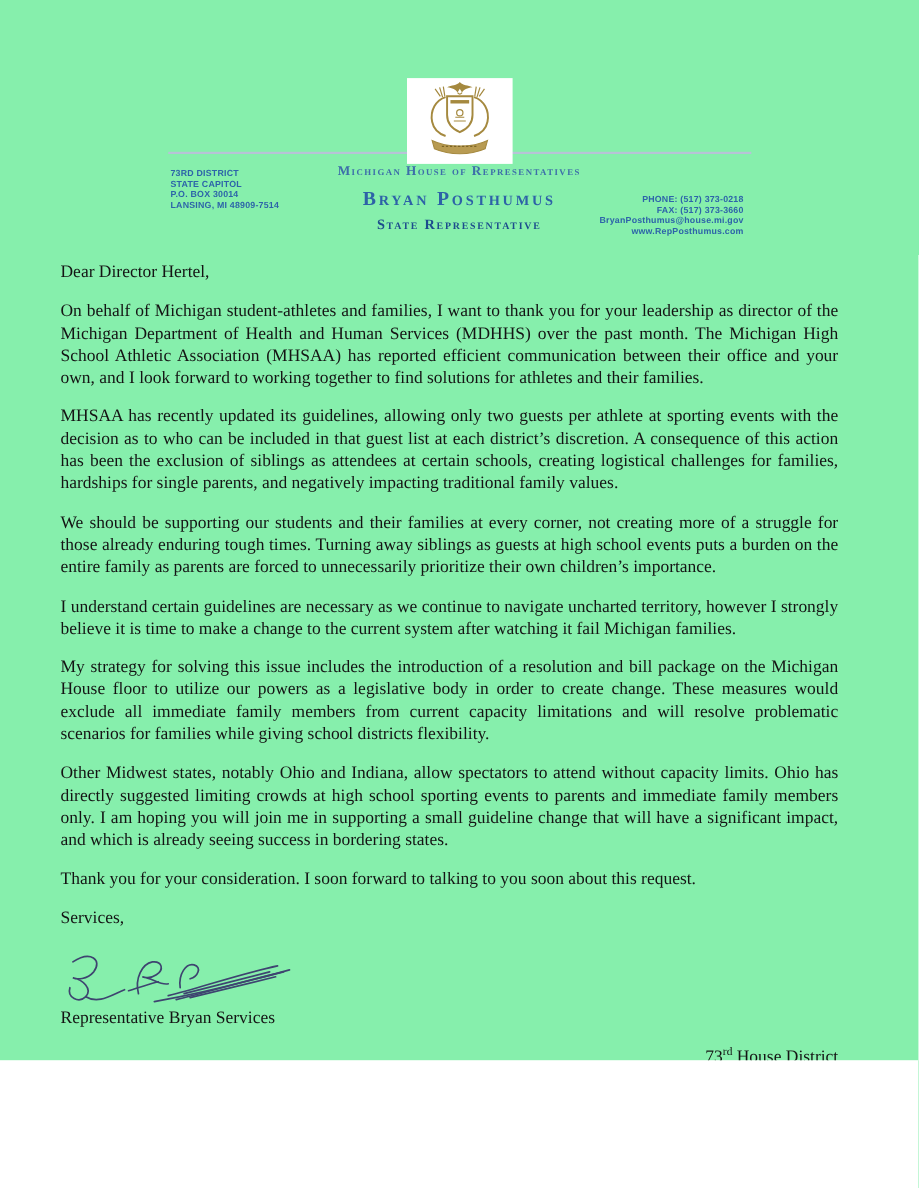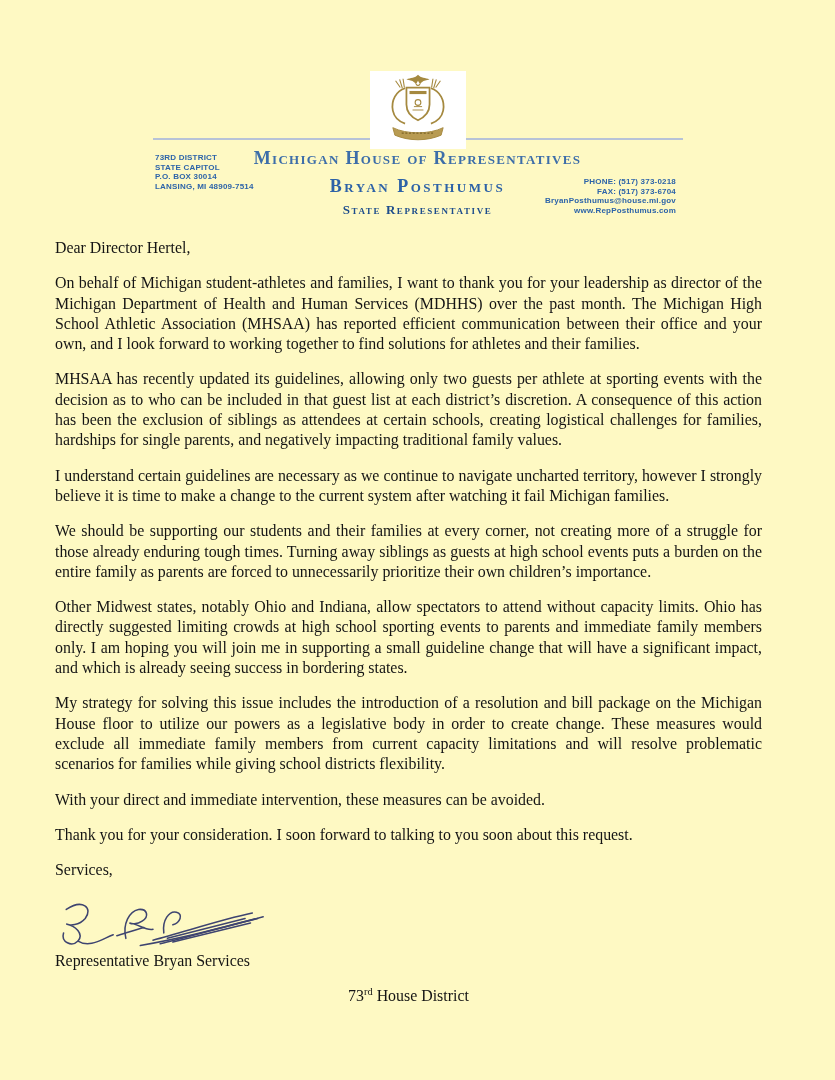--- a/index.html
+++ b/index.html
@@ -1,19 +1,19 @@
 <!DOCTYPE html>
 <html><head>
 <meta charset="utf-8">
 <style>
   html,body{margin:0;padding:0;background:#ffffff;}
   .page{
     position:relative;
-    width:835px;height:1080px;
-    background:#fef9c3;
+    width:835px;height:964px;
+    background:#86efac;
     font-family:"Liberation Serif", serif;
     color:#141414;
     overflow:hidden;
   }
   
   .letterhead{position:absolute;top:0;left:0;right:0;height:238px;}
   .rule{
     position:absolute;top:138px;left:153px;right:152px;
     border-top:2px solid #b7c3d7;
   }
@@ -31,21 +31,21 @@
     color:#2d64a9;letter-spacing:.2px;
   }
   .contact.left{left:155px;text-align:left;}
   .contact.right{right:159px;text-align:right;margin-top:24px;}
   .center-block{
     position:absolute;top:148px;left:0;right:0;
     text-align:center;color:#2d64a9;
   }
   .org-line{
     font-variant:small-caps;
-    font-size:18px;letter-spacing:1.3px;font-weight:600;
+    font-size:12px;letter-spacing:1.3px;font-weight:600;
     color:#3d6ea9;
   }
   .rep-name{
     font-variant:small-caps;
     font-size:18px;line-height:30px;letter-spacing:2.5px;font-weight:bold;
     color:#2d62a7;margin-top:2px;
   }
   .rep-title{
     font-variant:small-caps;
     font-size:13px;letter-spacing:1.6px;font-weight:bold;
@@ -54,21 +54,21 @@
   
   .letter-body{
     position:absolute;top:238px;left:55px;right:73px;
     font-size:15.9px;line-height:20.3px;
     text-align:justify;
   }
   .letter-body p{margin:0 0 15px 0;}
   .letter-body p.no-justify{text-align:left;}
   .sig-scrawl{display:block;margin:9px 0 0 -2px;}
   .sign-name{margin:0;line-height:20px;text-align:left;}
-  .sign-district{margin:0;line-height:20px;text-align:center;}
+  .sign-district{margin:0;line-height:20px;text-align:right;}
   .sign-district sup{font-size:10.4px;line-height:0;}
 </style>
 </head>
 <body>
 
 <div class="page">
 
   <div class="letterhead">
     <div class="rule"></div>
 
@@ -102,36 +102,35 @@
     </div>
 
     <div class="center-block">
       <div class="org-line">Michigan House of Representatives</div>
       <div class="rep-name">Bryan Posthumus</div>
       <div class="rep-title">State Representative</div>
     </div>
 
     <div class="contact right">
       <div>PHONE: (517) 373-0218</div>
-      <div>FAX: (517) 373-6704</div>
+      <div>FAX: (517) 373-3660</div>
       <div>BryanPosthumus@house.mi.gov</div>
       <div>www.RepPosthumus.com</div>
     </div>
   </div>
 
   <div class="letter-body">
     <p class="no-justify">Dear Director Hertel,</p>
 
     <p>On behalf of Michigan student-athletes and families, I want to thank you for your leadership as director of the Michigan Department of Health and Human Services (MDHHS) over the past month. The Michigan High School Athletic Association (MHSAA) has reported efficient communication between their office and your own, and I look forward to working together to find solutions for athletes and their families.</p>
     <p>MHSAA has recently updated its guidelines, allowing only two guests per athlete at sporting events with the decision as to who can be included in that guest list at each district’s discretion. A consequence of this action has been the exclusion of siblings as attendees at certain schools, creating logistical challenges for families, hardships for single parents, and negatively impacting traditional family values.</p>
+    <p>We should be supporting our students and their families at every corner, not creating more of a struggle for those already enduring tough times. Turning away siblings as guests at high school events puts a burden on the entire family as parents are forced to unnecessarily prioritize their own children’s importance.</p>
     <p>I understand certain guidelines are necessary as we continue to navigate uncharted territory, however I strongly believe it is time to make a change to the current system after watching it fail Michigan families.</p>
-    <p>We should be supporting our students and their families at every corner, not creating more of a struggle for those already enduring tough times. Turning away siblings as guests at high school events puts a burden on the entire family as parents are forced to unnecessarily prioritize their own children’s importance.</p>
+    <p>My strategy for solving this issue includes the introduction of a resolution and bill package on the Michigan House floor to utilize our powers as a legislative body in order to create change. These measures would exclude all immediate family members from current capacity limitations and will resolve problematic scenarios for families while giving school districts flexibility.</p>
     <p>Other Midwest states, notably Ohio and Indiana, allow spectators to attend without capacity limits. Ohio has directly suggested limiting crowds at high school sporting events to parents and immediate family members only. I am hoping you will join me in supporting a small guideline change that will have a significant impact, and which is already seeing success in bordering states.</p>
-    <p>My strategy for solving this issue includes the introduction of a resolution and bill package on the Michigan House floor to utilize our powers as a legislative body in order to create change. These measures would exclude all immediate family members from current capacity limitations and will resolve problematic scenarios for families while giving school districts flexibility.</p>
-    <p class="no-justify">With your direct and immediate intervention, these measures can be avoided.</p>
     <p class="no-justify">Thank you for your consideration. I soon forward to talking to you soon about this request.</p>
 
     <p class="no-justify">Services,</p>
 
     <svg class="sig-scrawl" width="218" height="56" viewBox="0 0 240 62" fill="none" stroke="#3e4470" stroke-width="1.7" stroke-linecap="round">
       <path d="M14,16 C32,4 44,14 35,26 C28,34 18,34 14,32 C24,34 34,43 27,51 C20,58 8,52 11,42"></path>
       <path d="M27,51 C40,59 53,49 66,44"></path>
       <path d="M80,48 C76,32 84,18 94,16 C104,15 106,24 98,29 C92,33 86,32 84,31 C94,32 102,40 110,38"></path>
       <path d="M70,45 C80,42 92,38 100,36"></path>
       <path d="M122,42 C120,28 128,17 136,19 C144,21 140,31 132,33"></path>

